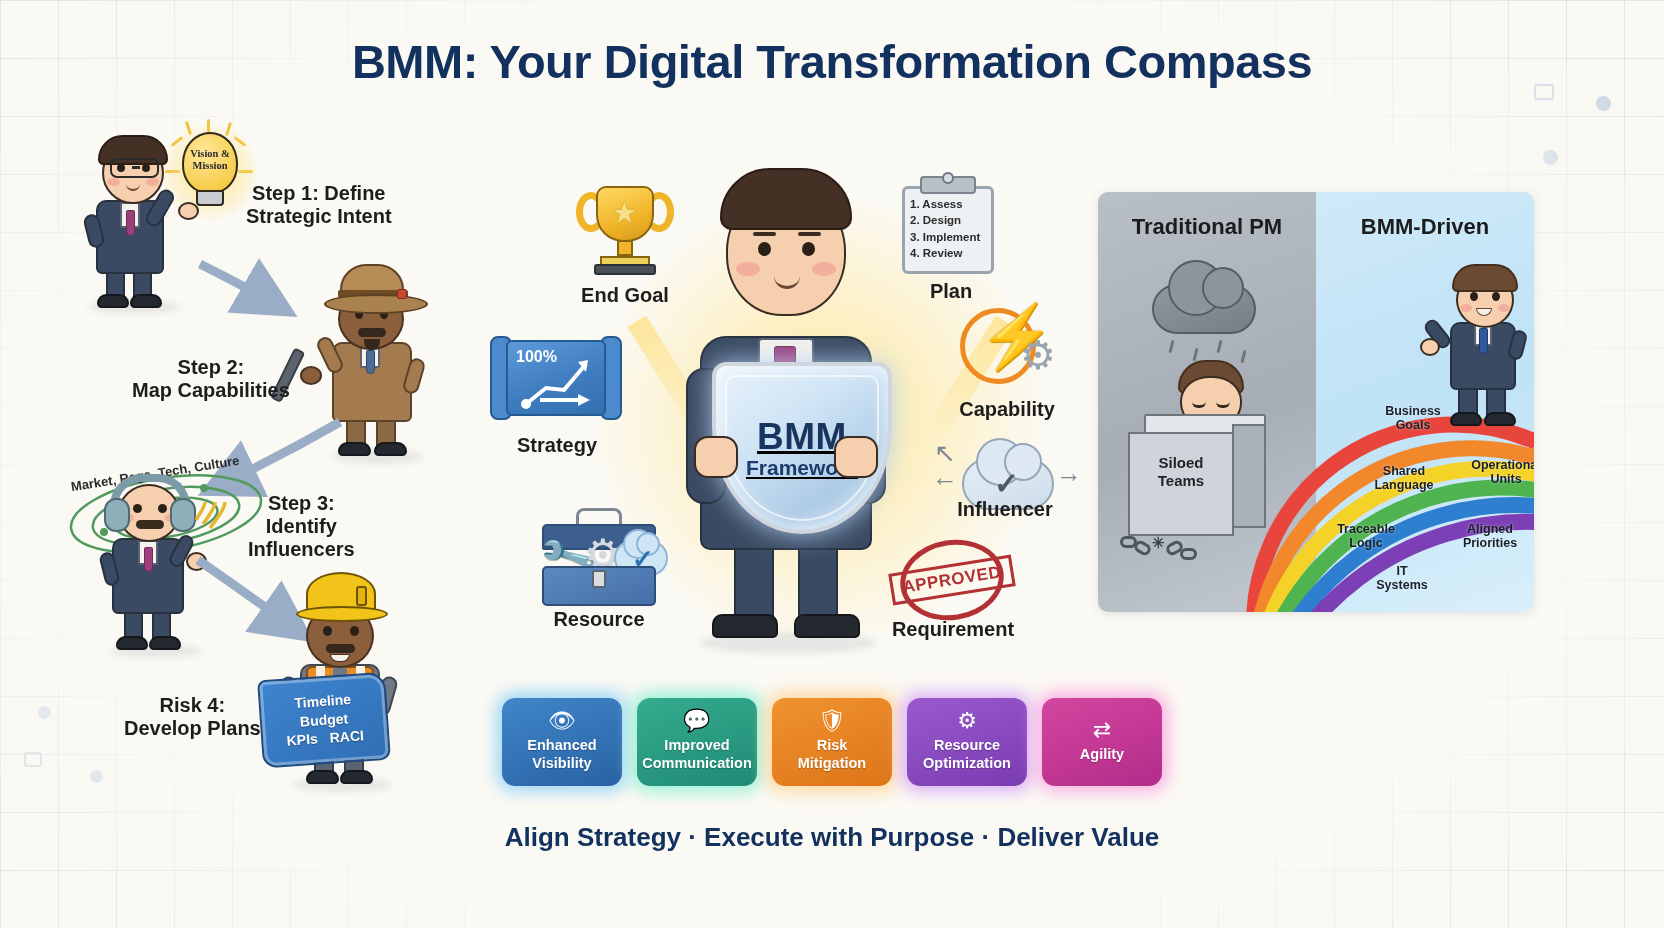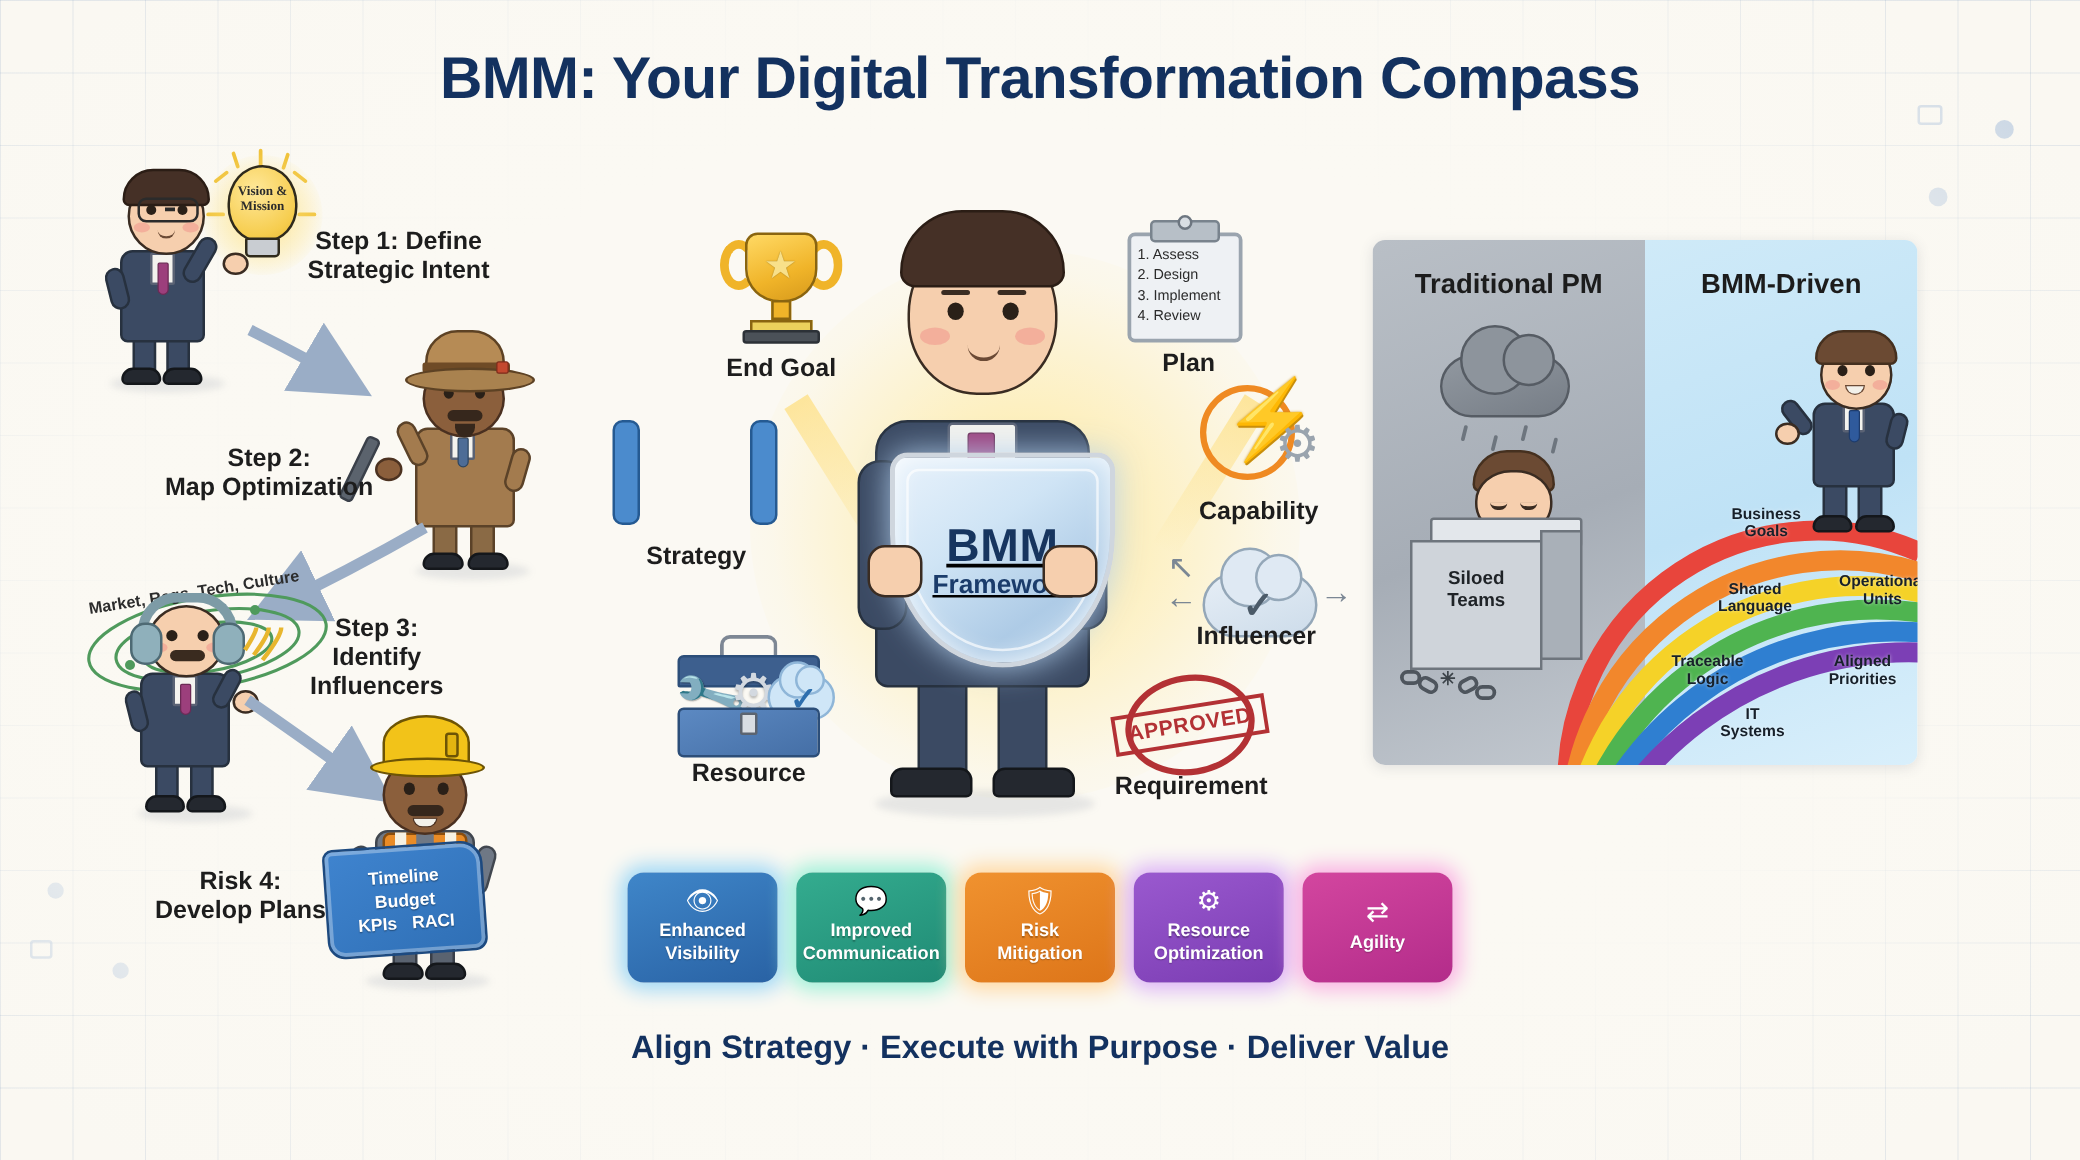--- a/index.html
+++ b/index.html
@@ -329,21 +329,21 @@
   .clip-top {
     position: absolute; background: #b7bfc7;
     border: 2.5px solid #79838d; border-radius: 4px;
   }
   .clip-ring {
     position: absolute; width: 12px; height: 12px;
     border: 2.5px solid #6d7680; border-radius: 50%;
     background: #d9dee3;
   }
   .clip-list {
-    position: absolute; font-size: 11.5px; font-weight: normal;
+    position: absolute; font-size: 11.5px; font-weight: bold;
     color: #2b2b2b; line-height: 1.42;
   }
 
   
   .cap-ring {
     position: absolute; border: 5px solid #ef8a22;
     border-radius: 50%; background: transparent;
   }
   .bolt {
     position: absolute; color: #f2bc20; font-size: 62px;
@@ -569,21 +569,21 @@
   <div class="eye" style="left:127px;top:48px;width:8px;height:9px;"></div>
   <div class="eye" style="left:152px;top:48px;width:8px;height:9px;"></div>
   <div style="position:absolute;left:130px;top:66px;width:28px;height:9px;background:#36271c;border-radius:6px;"></div>
   <div style="position:absolute;left:136px;top:77px;width:16px;height:11px;background:#36271c;border-radius:0 0 8px 8px;"></div>
   <div class="hat-crown" style="left:112px;top:2px;width:64px;height:34px;"></div>
   <div class="hat-band" style="left:110px;top:28px;width:70px;height:8px;"></div>
   <div class="hat-brim" style="left:96px;top:32px;width:104px;height:20px;"></div>
   <div style="position:absolute;left:169px;top:27px;width:10px;height:10px;background:#c4492f;border:1.5px solid #7d2d1b;border-radius:2px;"></div>
 </div>
 <div class="step-label" style="left:132px;top:356px;">Step 2:
-Map Optimization</div>
+Map Capabilities</div>
 
 <svg class="arrow-svg" style="left:190px;top:418px;width:160px;height:90px;">
   <path d="M150,4 C108,28 70,48 24,70" stroke="#9aadc6" stroke-width="9" fill="none" marker-end="url(#ah)"></path>
 </svg>
 
 <div class="fig" style="left:66px;top:448px;width:220px;height:220px;">
 
   <svg style="position:absolute;left:0;top:0;width:220px;height:110px;overflow:visible;">
     <ellipse cx="100" cy="66" rx="96" ry="36" fill="none" stroke="#4f9a5c" stroke-width="2.5" transform="rotate(-9 100 66)"></ellipse>
     <ellipse cx="100" cy="68" rx="74" ry="27" fill="none" stroke="#4f9a5c" stroke-width="2.5" transform="rotate(-9 100 68)"></ellipse>
@@ -713,20 +713,30 @@
   </div>
   <div class="trophy-stem" style="left:47px;top:58px;width:16px;height:16px;"></div>
   <div class="trophy-plate" style="left:30px;top:74px;width:50px;height:10px;"></div>
   <div class="trophy-base" style="left:24px;top:82px;width:62px;height:11px;"></div>
 </div>
 <div class="sat-label" style="left:530px;top:284px;">End Goal</div>
 
 <div class="fig" style="left:490px;top:332px;width:134px;height:96px;">
   <div class="scroll-roll" style="left:0px;top:4px;width:22px;height:84px;"></div>
   <div class="scroll-roll" style="left:110px;top:4px;width:22px;height:84px;"></div>
+  <div class="scroll-body" style="left:16px;top:8px;width:100px;height:76px;">
+    <div class="scroll-pct" style="left:8px;top:6px;">100%</div>
+    <svg style="position:absolute;left:0;top:0;width:100px;height:76px;">
+      <path d="M18,62 L38,46 L56,48 L78,22" stroke="#ffffff" stroke-width="4" fill="none"></path>
+      <path d="M70,20 L80,18 L78,30 z" fill="#ffffff"></path>
+      <path d="M32,58 L74,58" stroke="#ffffff" stroke-width="4" fill="none"></path>
+      <path d="M70,52 L82,58 L70,64 z" fill="#ffffff"></path>
+      <circle cx="18" cy="62" r="5" fill="#ffffff"></circle>
+    </svg>
+  </div>
 </div>
 <div class="sat-label" style="left:462px;top:434px;">Strategy</div>
 
 <div class="fig" style="left:530px;top:506px;width:140px;height:104px;">
   <div class="tb-handle" style="left:46px;top:2px;width:46px;height:18px;"></div>
   <div class="tb-lid" style="left:12px;top:18px;width:114px;height:26px;"></div>
   <div class="wrench" style="left:14px;top:26px;">🔧</div>
   <div class="gear-glyph" style="left:54px;top:24px;">⚙</div>
   <div class="cloud-check" style="left:84px;top:34px;">
     <div class="cc-tick" style="left:16px;top:2px;">✓</div>

